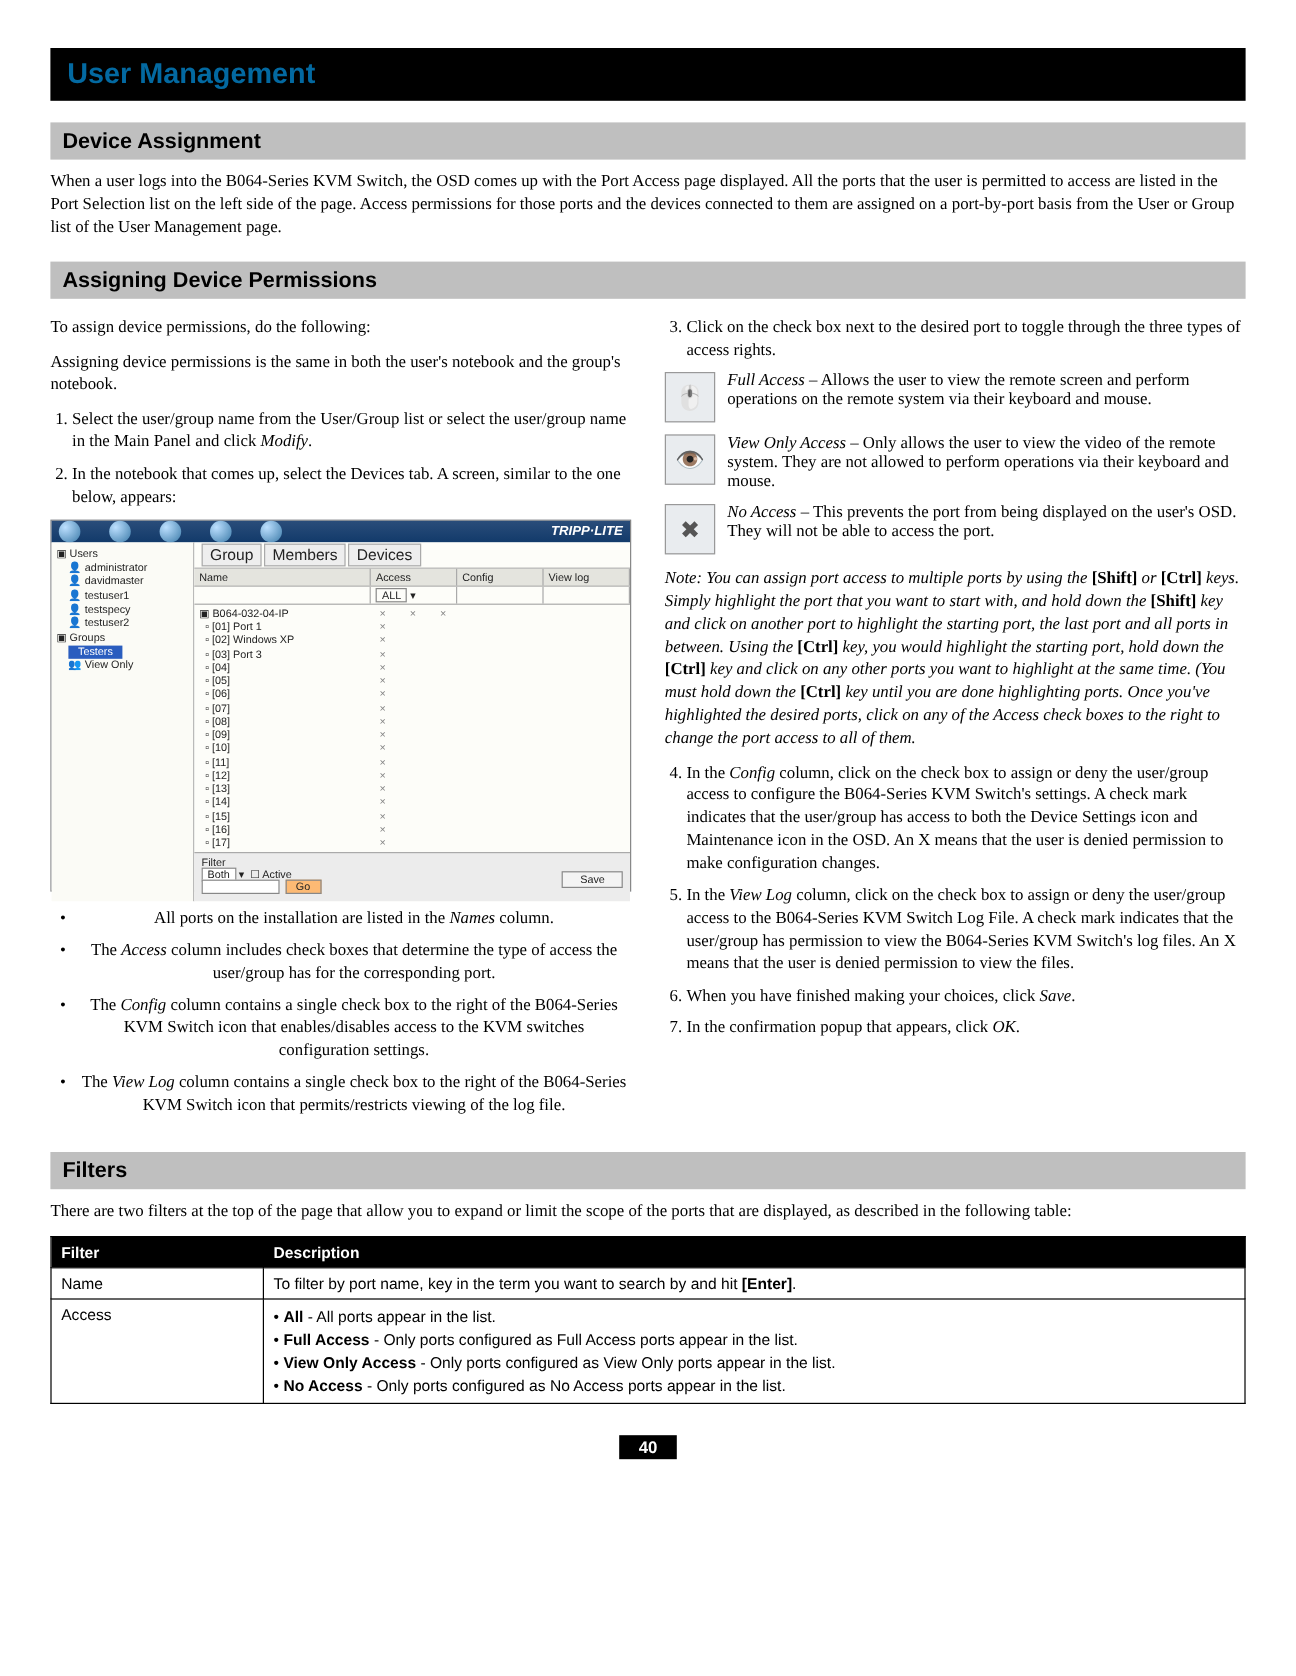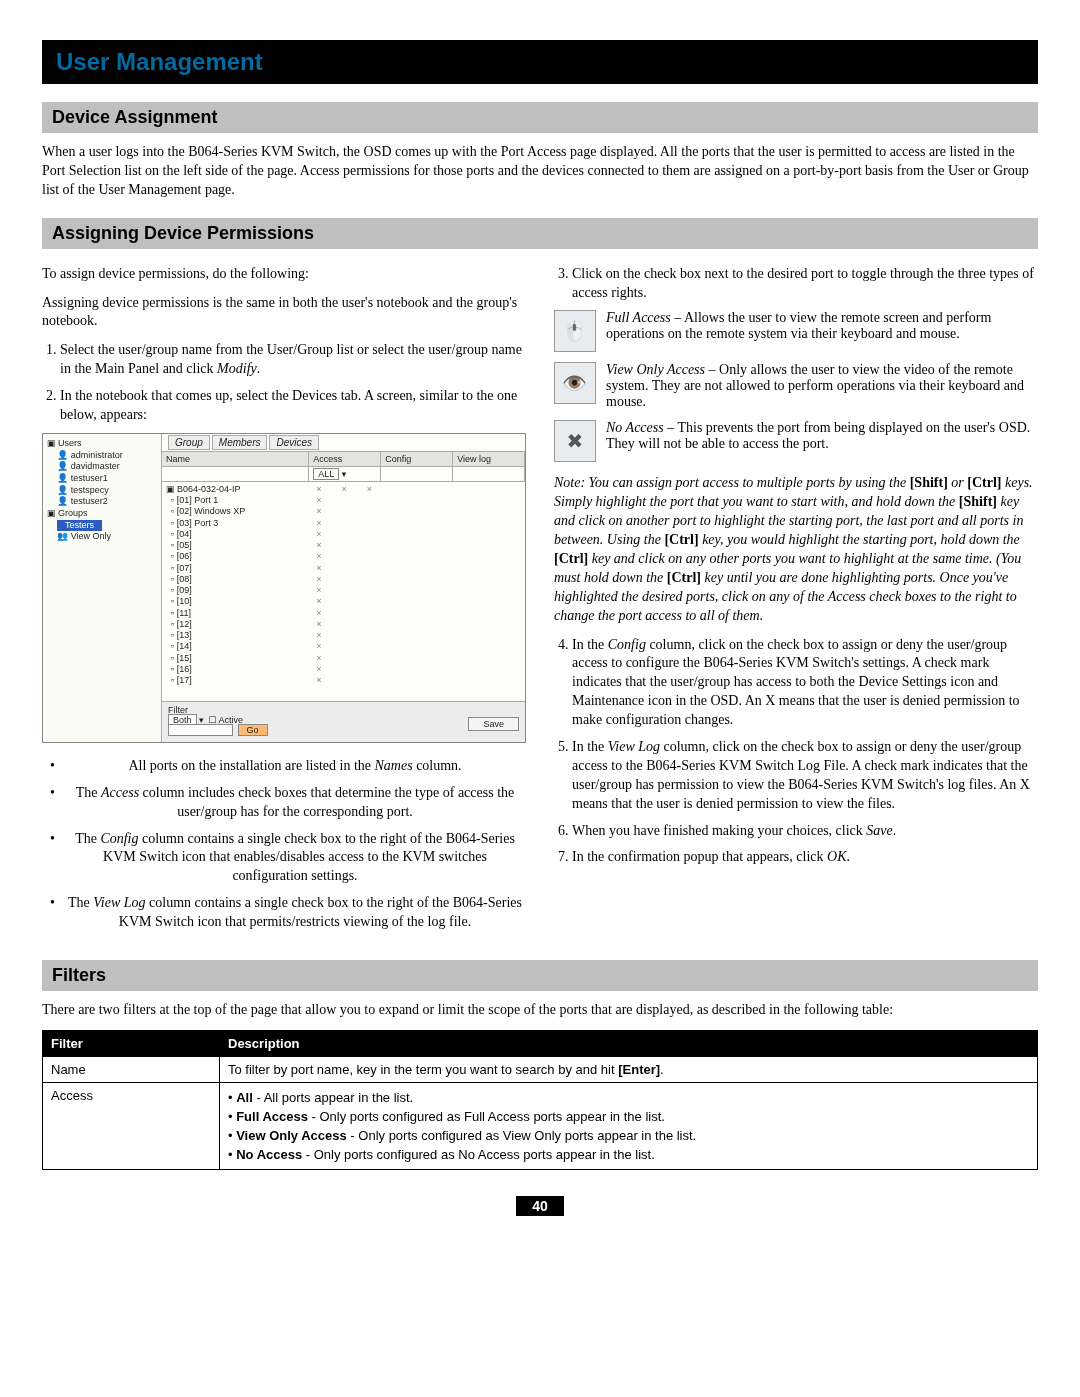--- a/index.html
+++ b/index.html
@@ -72,21 +72,21 @@
     color:#fff; font-weight:bold; font-style:italic; font-size:11px;
   }
   .ss-body { flex:1; display:flex; }
   .ss-tree {
     width: 110px; background:#fbfbf6; border-right:1px solid #aaa;
     padding:4px; line-height:1.3;
   }
   .ss-tree .node { padding-left:10px; }
   .ss-tree .sel { background:#2a5dbf; color:#fff; display:inline-block; padding:0 8px; }
   .ss-main { flex:1; background:#fdfdf9; display:flex; flex-direction:column; }
-  .ss-tabs { padding:3px 6px; border-bottom:1px solid #aaa; font-size:10px;font-style:italic;}
+  .ss-tabs { padding:3px 6px; border-bottom:1px solid #aaa; font-size:13px;}
   .ss-tabs span { border:1px solid #aaa; padding:1px 6px; margin-right:2px; background:#eee; }
   .ss-grid-head { display:flex; border-bottom:1px solid #aaa; background:#e4e4de;}
   .ss-grid-head div { padding:2px 4px; border-right:1px solid #aaa; }
   .ss-grid-head .c-name{flex:2.2;} .ss-grid-head .c-acc{flex:1;} .ss-grid-head .c-cfg{flex:1;} .ss-grid-head .c-vl{flex:1;}
   .ss-rows { flex:1; overflow:hidden; padding:2px 4px; line-height:1.25;}
   .ss-rows .r { display:flex; }
   .ss-rows .r .cn{flex:2.2;} .ss-rows .r .co{flex:3; color:#888;}
   .ss-filter { height:34px; border-top:1px solid #aaa; background:#ececec; padding:3px 6px; font-size:9px;}
   .ss-save { float:right; border:1px solid #888; background:#f4f4f4; padding:1px 14px; font-size:9px; margin-top:2px;}
 
@@ -134,20 +134,30 @@
     <p>To assign device permissions, do the following:</p>
     <p>Assigning device permissions is the same in both the user's notebook and the group's notebook.</p>
     <ol>
       <li>
         <span>Select the user/group name from the User/Group list or select the user/group name in the Main Panel and click </span><span class="italic">Modify</span><span>.</span>
       </li>
       <li>In the notebook that comes up, select the Devices tab. A screen, similar to the one below, appears:</li>
     </ol>
 
     <div class="screenshot">
+      <div class="ss-toolbar">
+        <div class="icons">
+          <div class="ticon"></div>
+          <div class="ticon"></div>
+          <div class="ticon"></div>
+          <div class="ticon"></div>
+          <div class="ticon"></div>
+        </div>
+        <div class="ss-logo">TRIPP·LITE</div>
+      </div>
       <div class="ss-body">
         <div class="ss-tree">
           <div>▣ <span>Users</span></div>
           <div class="node">👤 <span>administrator</span></div>
           <div class="node">👤 <span>davidmaster</span></div>
           <div class="node">👤 <span>testuser1</span></div>
           <div class="node">👤 <span>testspecy</span></div>
           <div class="node">👤 <span>testuser2</span></div>
           <div>▣ <span>Groups</span></div>
           <div class="node"><span class="sel">Testers</span></div>

